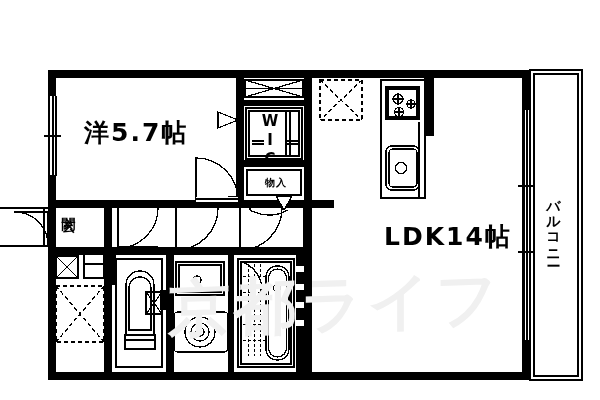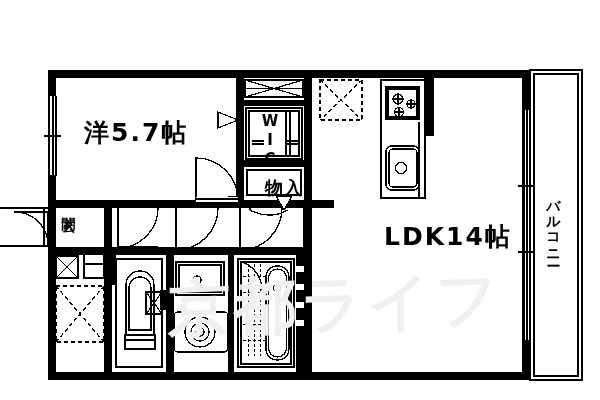--- a/index.html
+++ b/index.html
@@ -5,21 +5,21 @@
   html,body{margin:0;padding:0;background:#ffffff;}
   body{width:600px;height:400px;overflow:hidden;
        font-family:"DejaVu Sans","Liberation Sans",sans-serif;}
   #plan{position:relative;width:600px;height:288px;background:#fff;}
   #plan svg{display:block;}
   .lbl{position:absolute;color:#000;font-weight:bold;letter-spacing:2px;white-space:pre;}
   #room-bedroom-label{left:84px;top:116px;font-size:25px;}
   #room-ldk-label{left:352px;top:220px;font-size:25px;margin-left:32px;}
   #wic-label{left:262px;top:112px;font-size:15px;line-height:15px;
              writing-mode:vertical-rl;text-orientation:upright;letter-spacing:1px;}
-  #storage-label{left:265px;top:176px;font-size:18px;letter-spacing:1px;}
+  #storage-label{left:265px;top:176px;font-size:10px;letter-spacing:1px;}
   #entrance-label{left:61px;top:206px;font-size:14px;line-height:15px;
              writing-mode:vertical-rl;text-orientation:upright;letter-spacing:0px;}
   #balcony-label{left:546px;top:190px;font-size:14px;line-height:16px;
              writing-mode:vertical-rl;text-orientation:upright;letter-spacing:1px;}
   #watermark{position:absolute;left:168px;top:262px;font-size:62px;color:#f0f0f0;
              font-weight:bold;letter-spacing:4px;white-space:nowrap;
              transform:skewY(-2deg);pointer-events:none;}
 </style>
 </head>
 <body>

